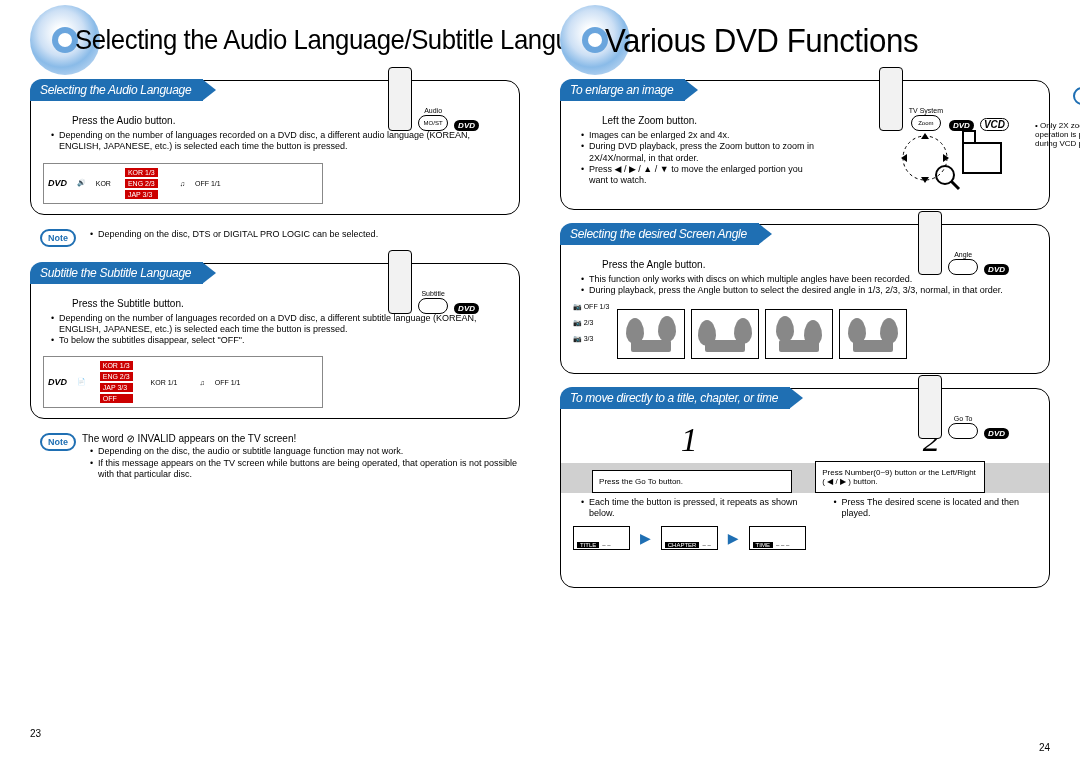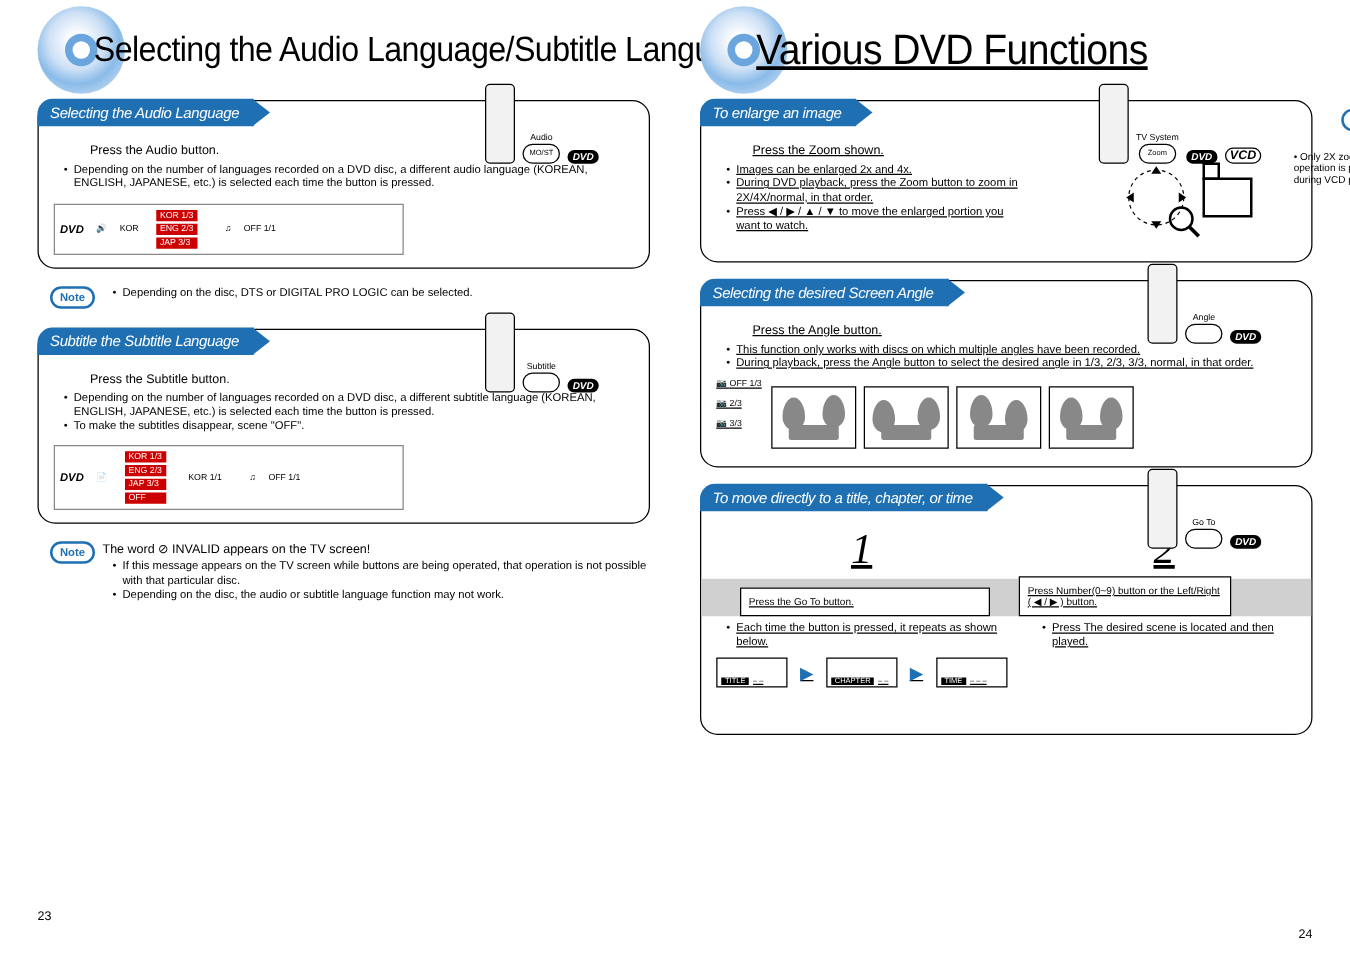--- a/index.html
+++ b/index.html
@@ -12,21 +12,21 @@
     position: relative;
     font-size: 10px;
     color: #000;
   }
   .page {
     width: 540px;
     height: 763px;
     padding: 10px 20px 10px 30px;
     position: relative;
   }
-  .page-right { padding: 10px 30px 10px 20px; text-decoration: underline; }
+  .page-right { padding: 10px 30px 10px 20px; }
 
   
   .title-row { display: flex; align-items: center; height: 60px; margin-bottom: 10px; }
   .disc {
     width: 70px; height: 70px;
     border-radius: 50%;
     background: radial-gradient(circle at 45% 40%, #fff 10%, #cde0f5 40%, #8abbe8 60%, #cde0f5 90%);
     position: relative; flex-shrink: 0;
     margin-right: -25px;
   }
@@ -223,21 +223,21 @@
       <div class="remote"></div>
       <div class="btn-label-wrap">
         <div class="btn-label-small">Subtitle</div>
         <div class="oval-btn"></div>
       </div>
       <span class="dvd-badge">DVD</span>
     </div>
     <div class="instruction">Press the Subtitle button.</div>
     <ul class="bullets">
       <li>Depending on the number of languages recorded on a DVD disc, a different subtitle language (KOREAN, ENGLISH, JAPANESE, etc.) is selected each time the button is pressed.</li>
-      <li>To make the subtitles disappear, scene "OFF".</li>
+      <li>To below the subtitles disappear, select "OFF".</li>
     </ul>
     <div class="display-strip">
       <span class="dvd-logo">DVD</span>
       <span>📄</span>
       <div class="lang-col">
         <span class="lang-chip">KOR 1/3</span>
         <span class="lang-chip">ENG 2/3</span>
         <span class="lang-chip">JAP 3/3</span>
         <span class="lang-chip">OFF</span>
       </div>
@@ -245,22 +245,22 @@
       <span style="margin-left:12px">♫</span>
       <span>OFF 1/1</span>
     </div>
   </div>
 
   <div class="note-row">
     <span class="note-pill">Note</span>
     <div>
       <div class="lead">The word ⊘ INVALID appears on the TV screen!</div>
       <ul class="bullets">
+        <li>Depending on the disc, the audio or subtitle language function may not work.</li>
         <li>If this message appears on the TV screen while buttons are being operated, that operation is not possible with that particular disc.</li>
-        <li>Depending on the disc, the audio or subtitle language function may not work.</li>
       </ul>
     </div>
   </div>
 
   <div class="pagenum-left">23</div>
 </div>
 
 <div class="page page-right">
   <div class="title-row">
     <div class="disc"></div>
@@ -280,21 +280,21 @@
       </div>
       <span class="dvd-badge">DVD</span>
       <span class="vcd-badge">VCD</span>
     </div>
     <span class="note-pill note-corner" style="right:-60px;">Note</span>
     <div class="note-text-side" style="right:-72px;">
       <ul>
           <li>Only 2X zoom operation is possible during VCD playback.</li>
         </ul>
     </div>
-    <div class="instruction">Press the Zoom shown.</div>
+    <div class="instruction">Left the Zoom button.</div>
     <ul class="bullets" style="width:250px;">
       <li>Images can be enlarged 2x and 4x.</li>
       <li>During DVD playback, press the Zoom button to zoom in 2X/4X/normal, in that order.</li>
       <li>Press ◀ / ▶ / ▲ / ▼ to move the enlarged portion you want to watch.</li>
     </ul>
     <svg class="zoom-draw" viewBox="0 0 110 70">
       <circle cx="30" cy="35" r="22" fill="none" stroke="#000" stroke-width="1" stroke-dasharray="3 3"></circle>
       <polygon points="30,10 26,16 34,16" fill="#000"></polygon>
       <polygon points="30,60 26,54 34,54" fill="#000"></polygon>
       <polygon points="6,35 12,31 12,39" fill="#000"></polygon>

